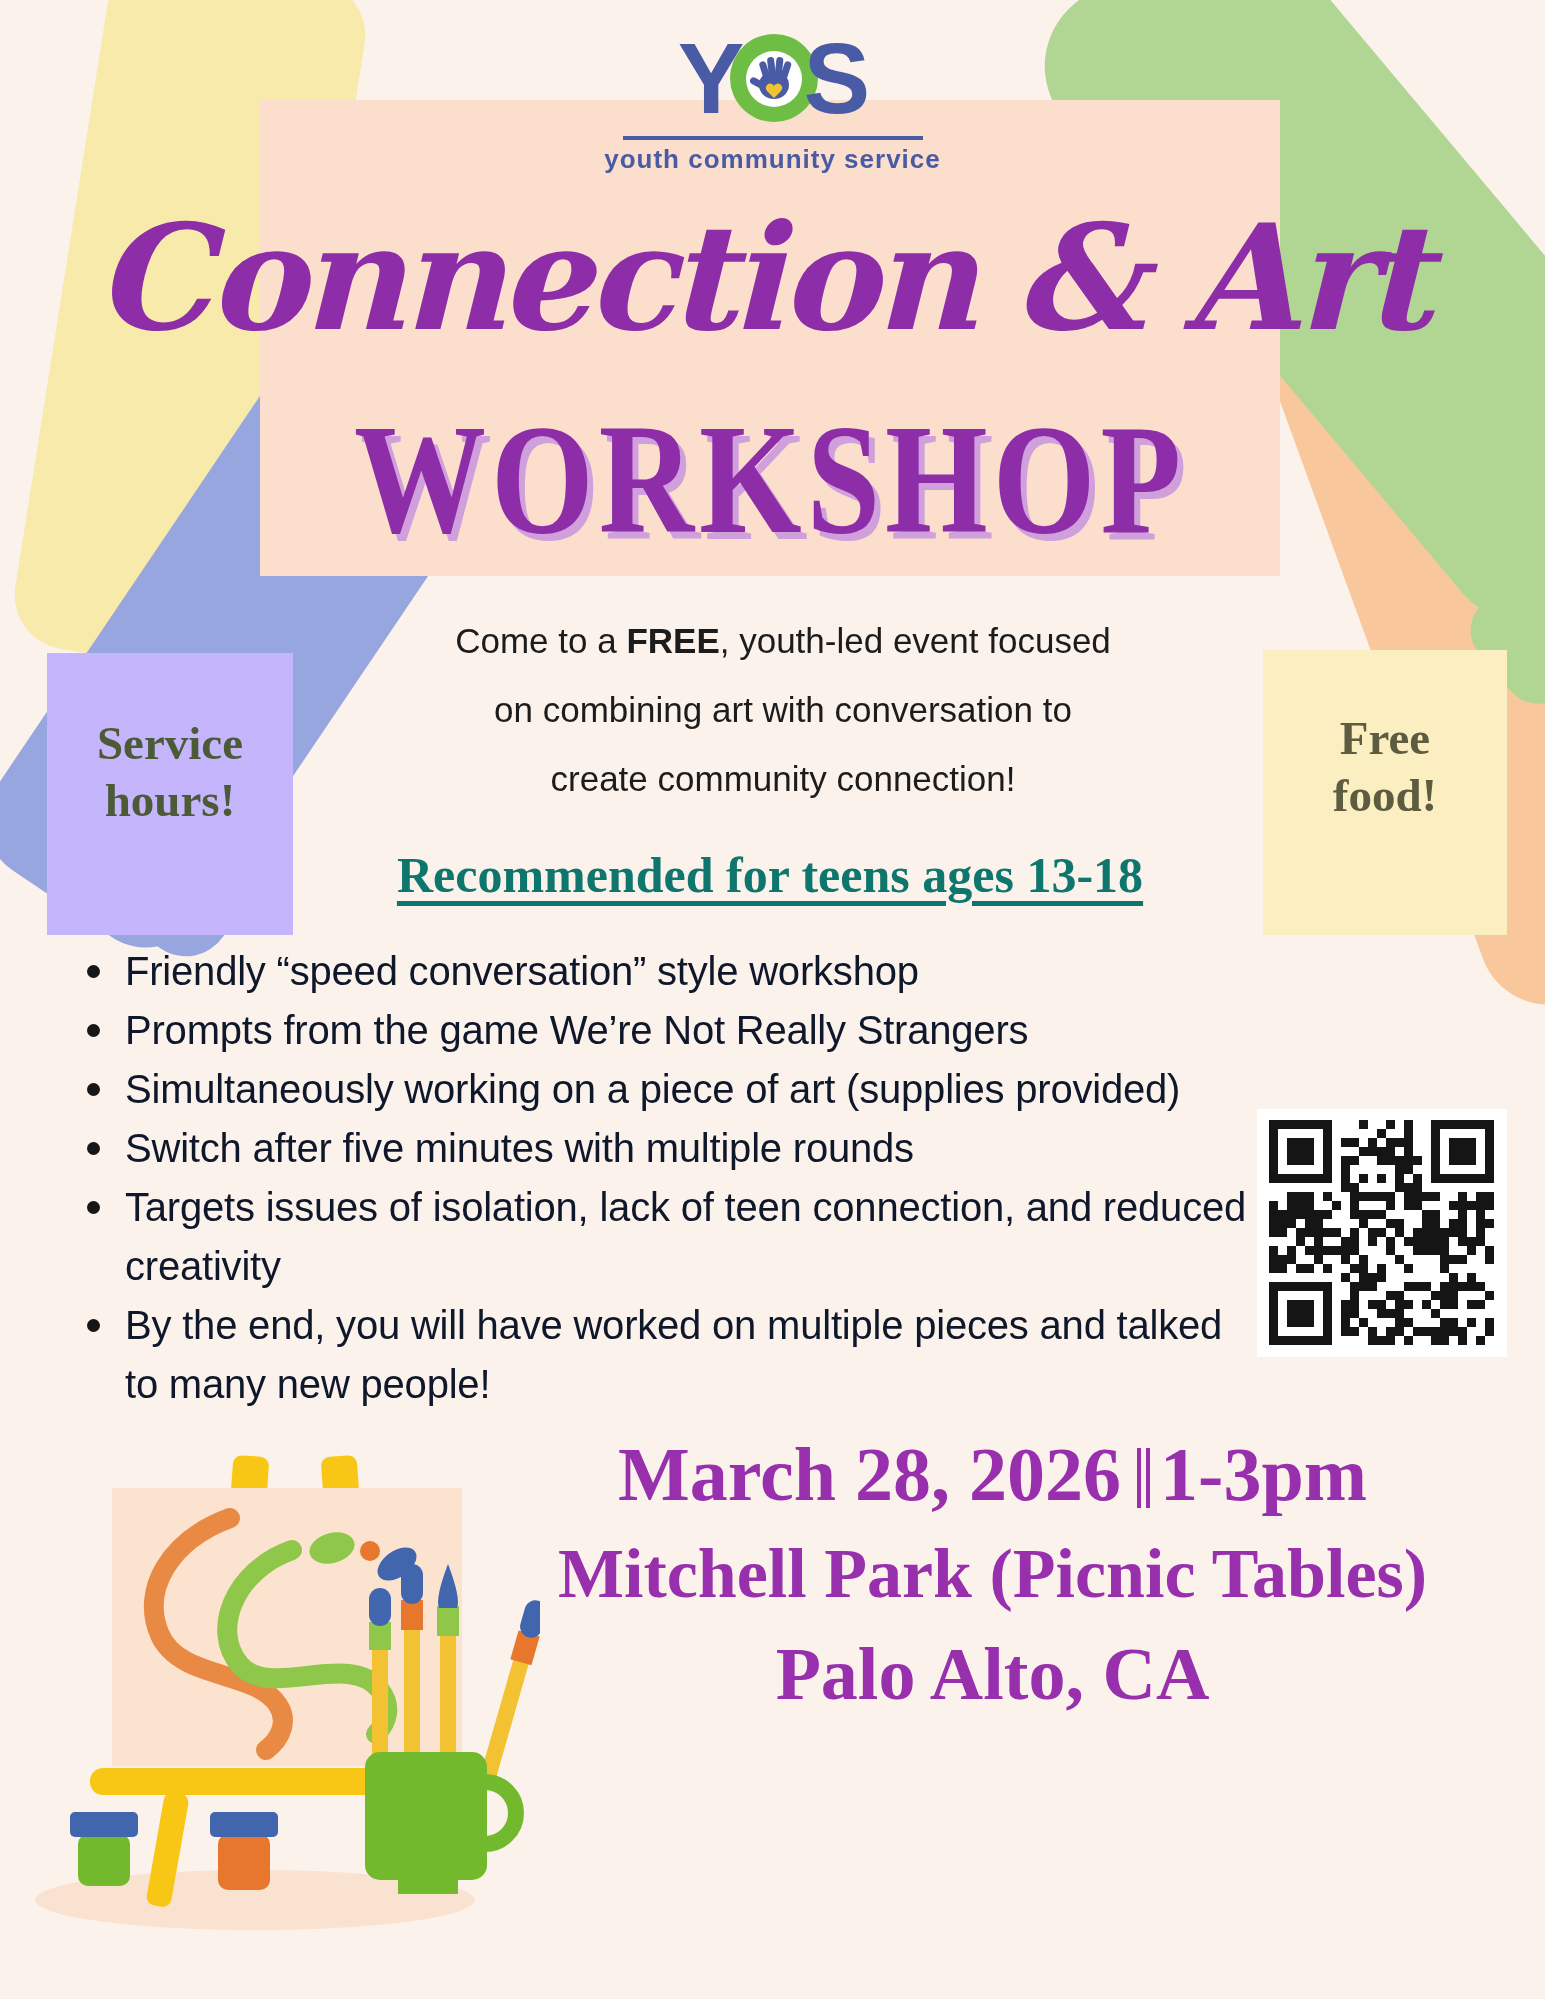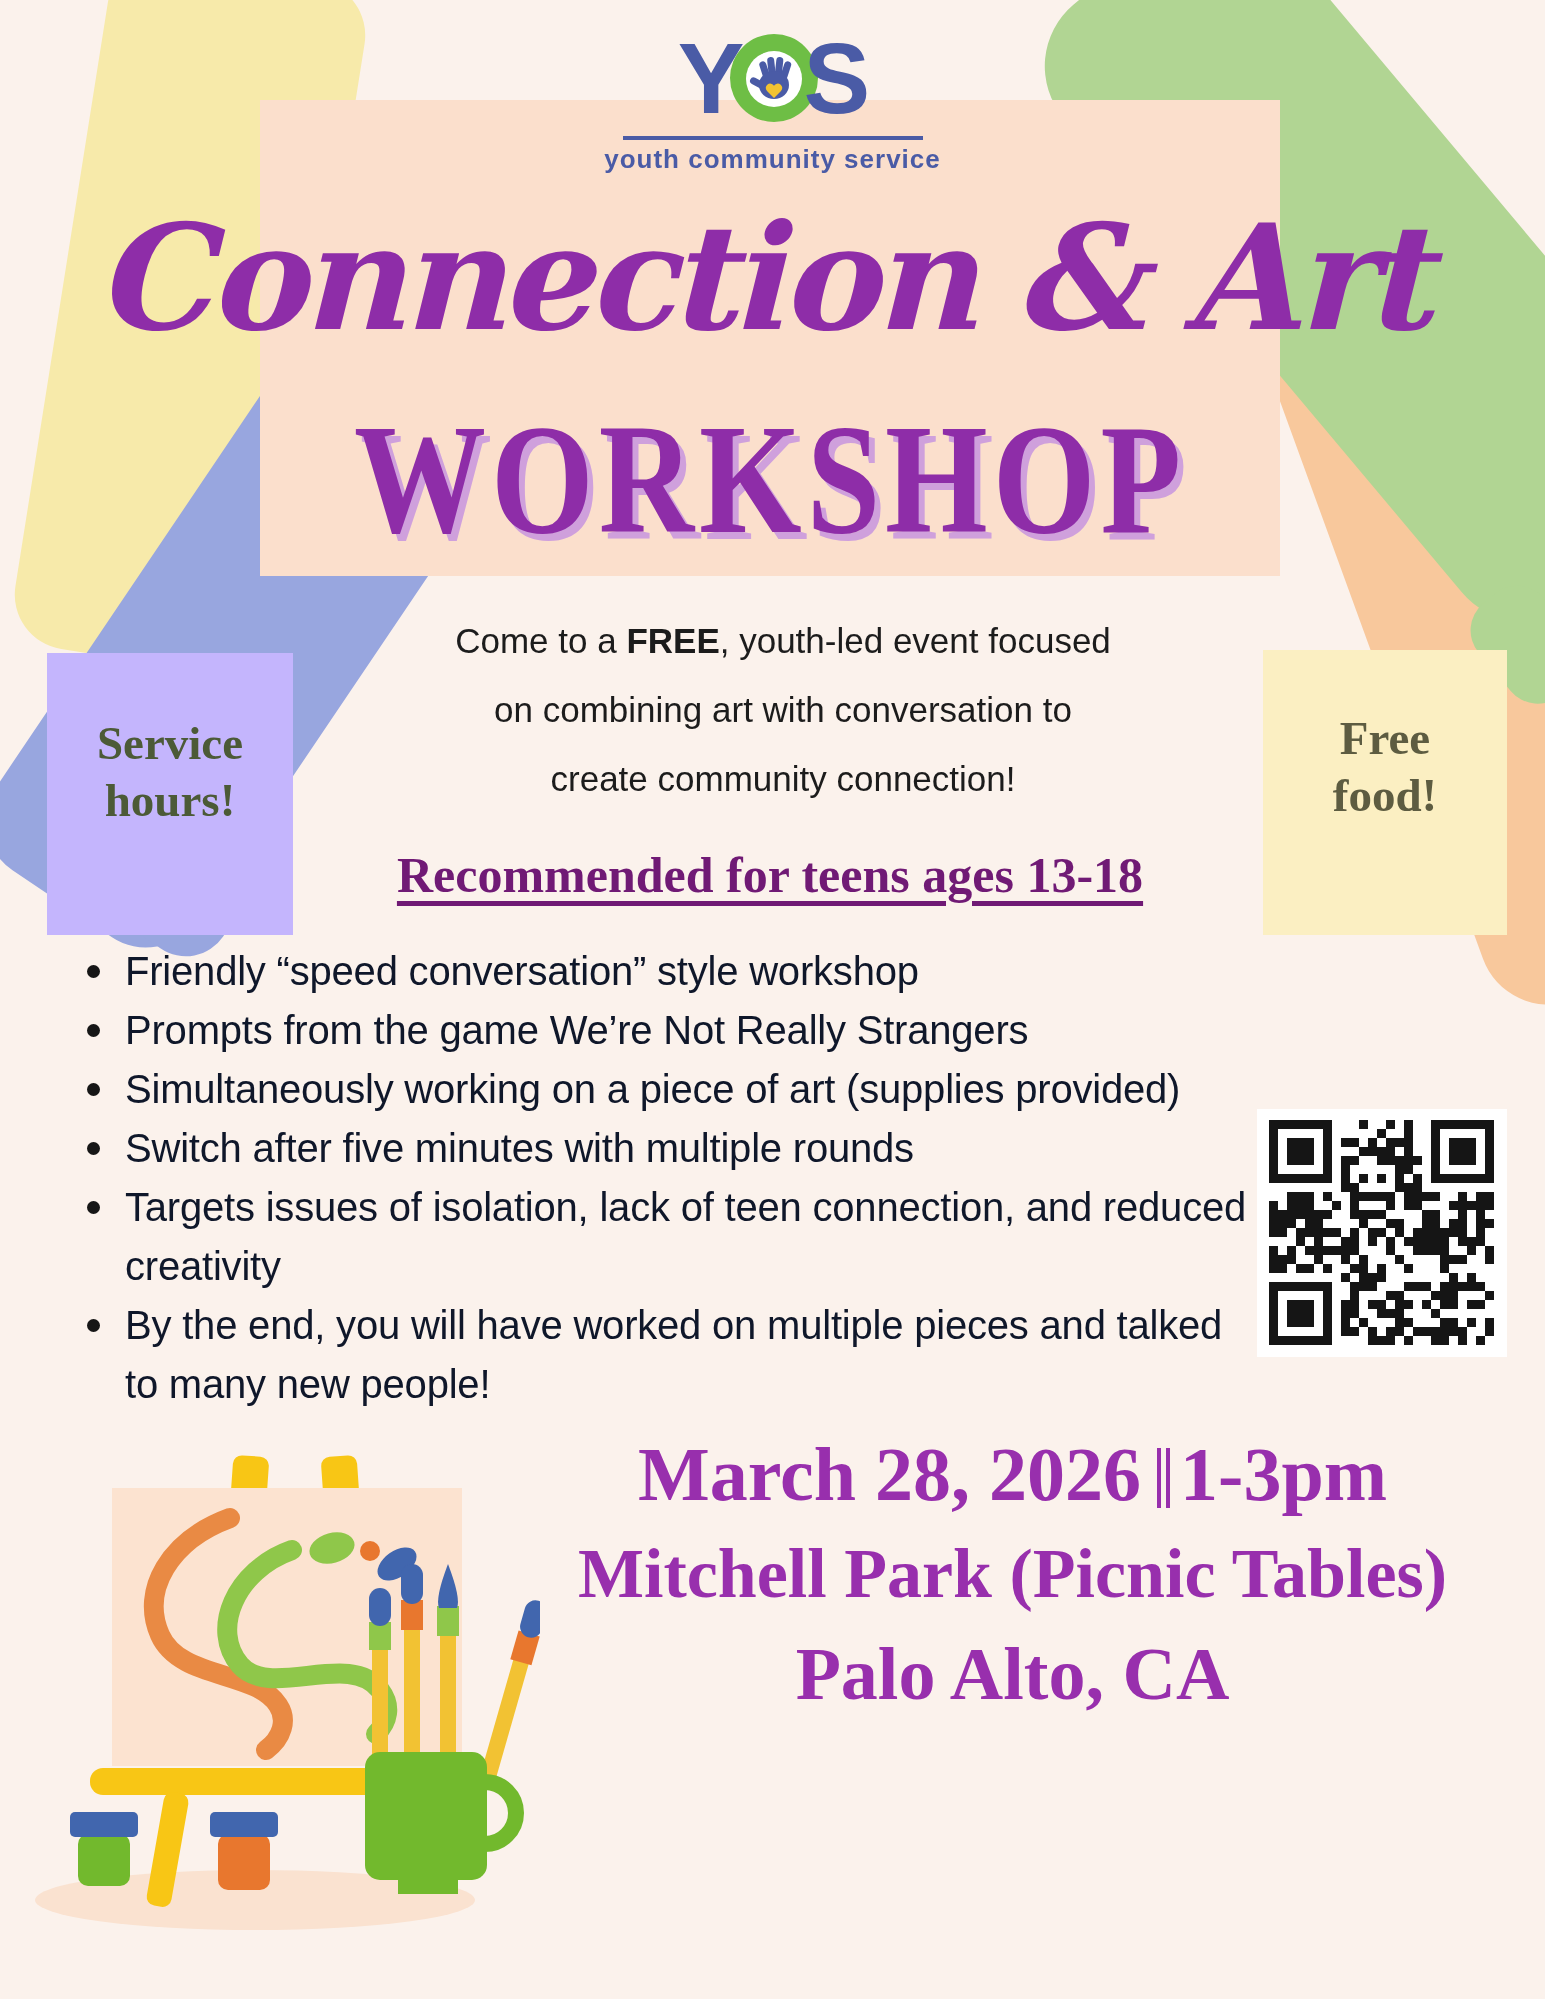--- a/index.html
+++ b/index.html
@@ -28,21 +28,21 @@
   #title-block{position:absolute;left:260px;width:1020px;top:402px;text-align:center;
     font-family:"Liberation Serif",serif;font-weight:bold;font-size:132px;line-height:1;
     color:#8e2da8;letter-spacing:5px;transform:scaleY(1.18);transform-origin:top;
     text-shadow:6px 6px 0 #cfa0dc;}
 
   
   #intro{position:absolute;left:343px;width:880px;top:606px;text-align:center;
     font-size:35px;line-height:69px;color:#1c1c1c;}
   #intro b{font-weight:bold;}
   #recommended{position:absolute;left:260px;width:1020px;top:846px;text-align:center;}
-  #recommended span{font-family:"Liberation Serif",serif;font-weight:bold;font-size:50px;color:#701a75;
+  #recommended span{font-family:"Liberation Serif",serif;font-weight:bold;font-size:50px;color:#0f766e;
     text-decoration:underline;text-decoration-thickness:5px;text-underline-offset:9px;}
 
   
   .badge{position:absolute;text-align:center;font-family:"Liberation Serif",serif;font-weight:bold;
     font-size:47px;line-height:57px;}
   #badge-service{left:47px;top:653px;width:246px;height:282px;background:#c4b5fd;color:#4c5a37;padding-top:0;}
   #badge-service .badge-inner{padding-top:62px;}
   #badge-food{left:1263px;top:650px;width:244px;height:285px;background:#fbefc2;color:#5d5c41;}
   #badge-food .badge-inner{padding-top:60px;}
 
@@ -51,21 +51,21 @@
   .bullet-item{position:relative;padding-left:40px;font-size:40px;line-height:59px;color:#0f172a;letter-spacing:-0.2px;}
   .bullet-item::before{content:"";position:absolute;left:2px;top:23px;width:13px;height:13px;border-radius:50%;background:#161616;}
 
   
   #rsvp{position:absolute;left:1258px;top:940px;width:240px;text-align:center;
     font-size:38px;font-weight:bold;line-height:48px;color:#141414;}
   #qr-box{position:absolute;left:1257px;top:1109px;width:250px;height:248px;background:#ffffff;}
   #qr-svg{position:absolute;left:12px;top:11px;}
 
   
-  #event{position:absolute;left:495px;top:1424px;width:1035px;text-align:center;
+  #event{position:absolute;left:475px;top:1424px;width:1035px;text-align:center;
     font-family:"Liberation Serif",serif;font-weight:bold;color:#982fad;z-index:2;}
   #event-line1{font-size:76px;line-height:100px;}
   #event-line2{font-size:70px;line-height:100px;}
   #event-line3{font-size:74px;line-height:100px;}
   #event-separator{display:inline-block;width:5px;height:60px;border-left:4px solid #982fad;border-right:4px solid #982fad;margin:0 10px 0 16px;vertical-align:-8px;}
 
   
   #footer-box{position:absolute;left:470px;top:1734px;width:967px;height:190px;background:#fbdfcc;
     text-align:center;color:#222222;z-index:2;}
   #footer-box .footer-line{font-size:29px;line-height:41px;}

